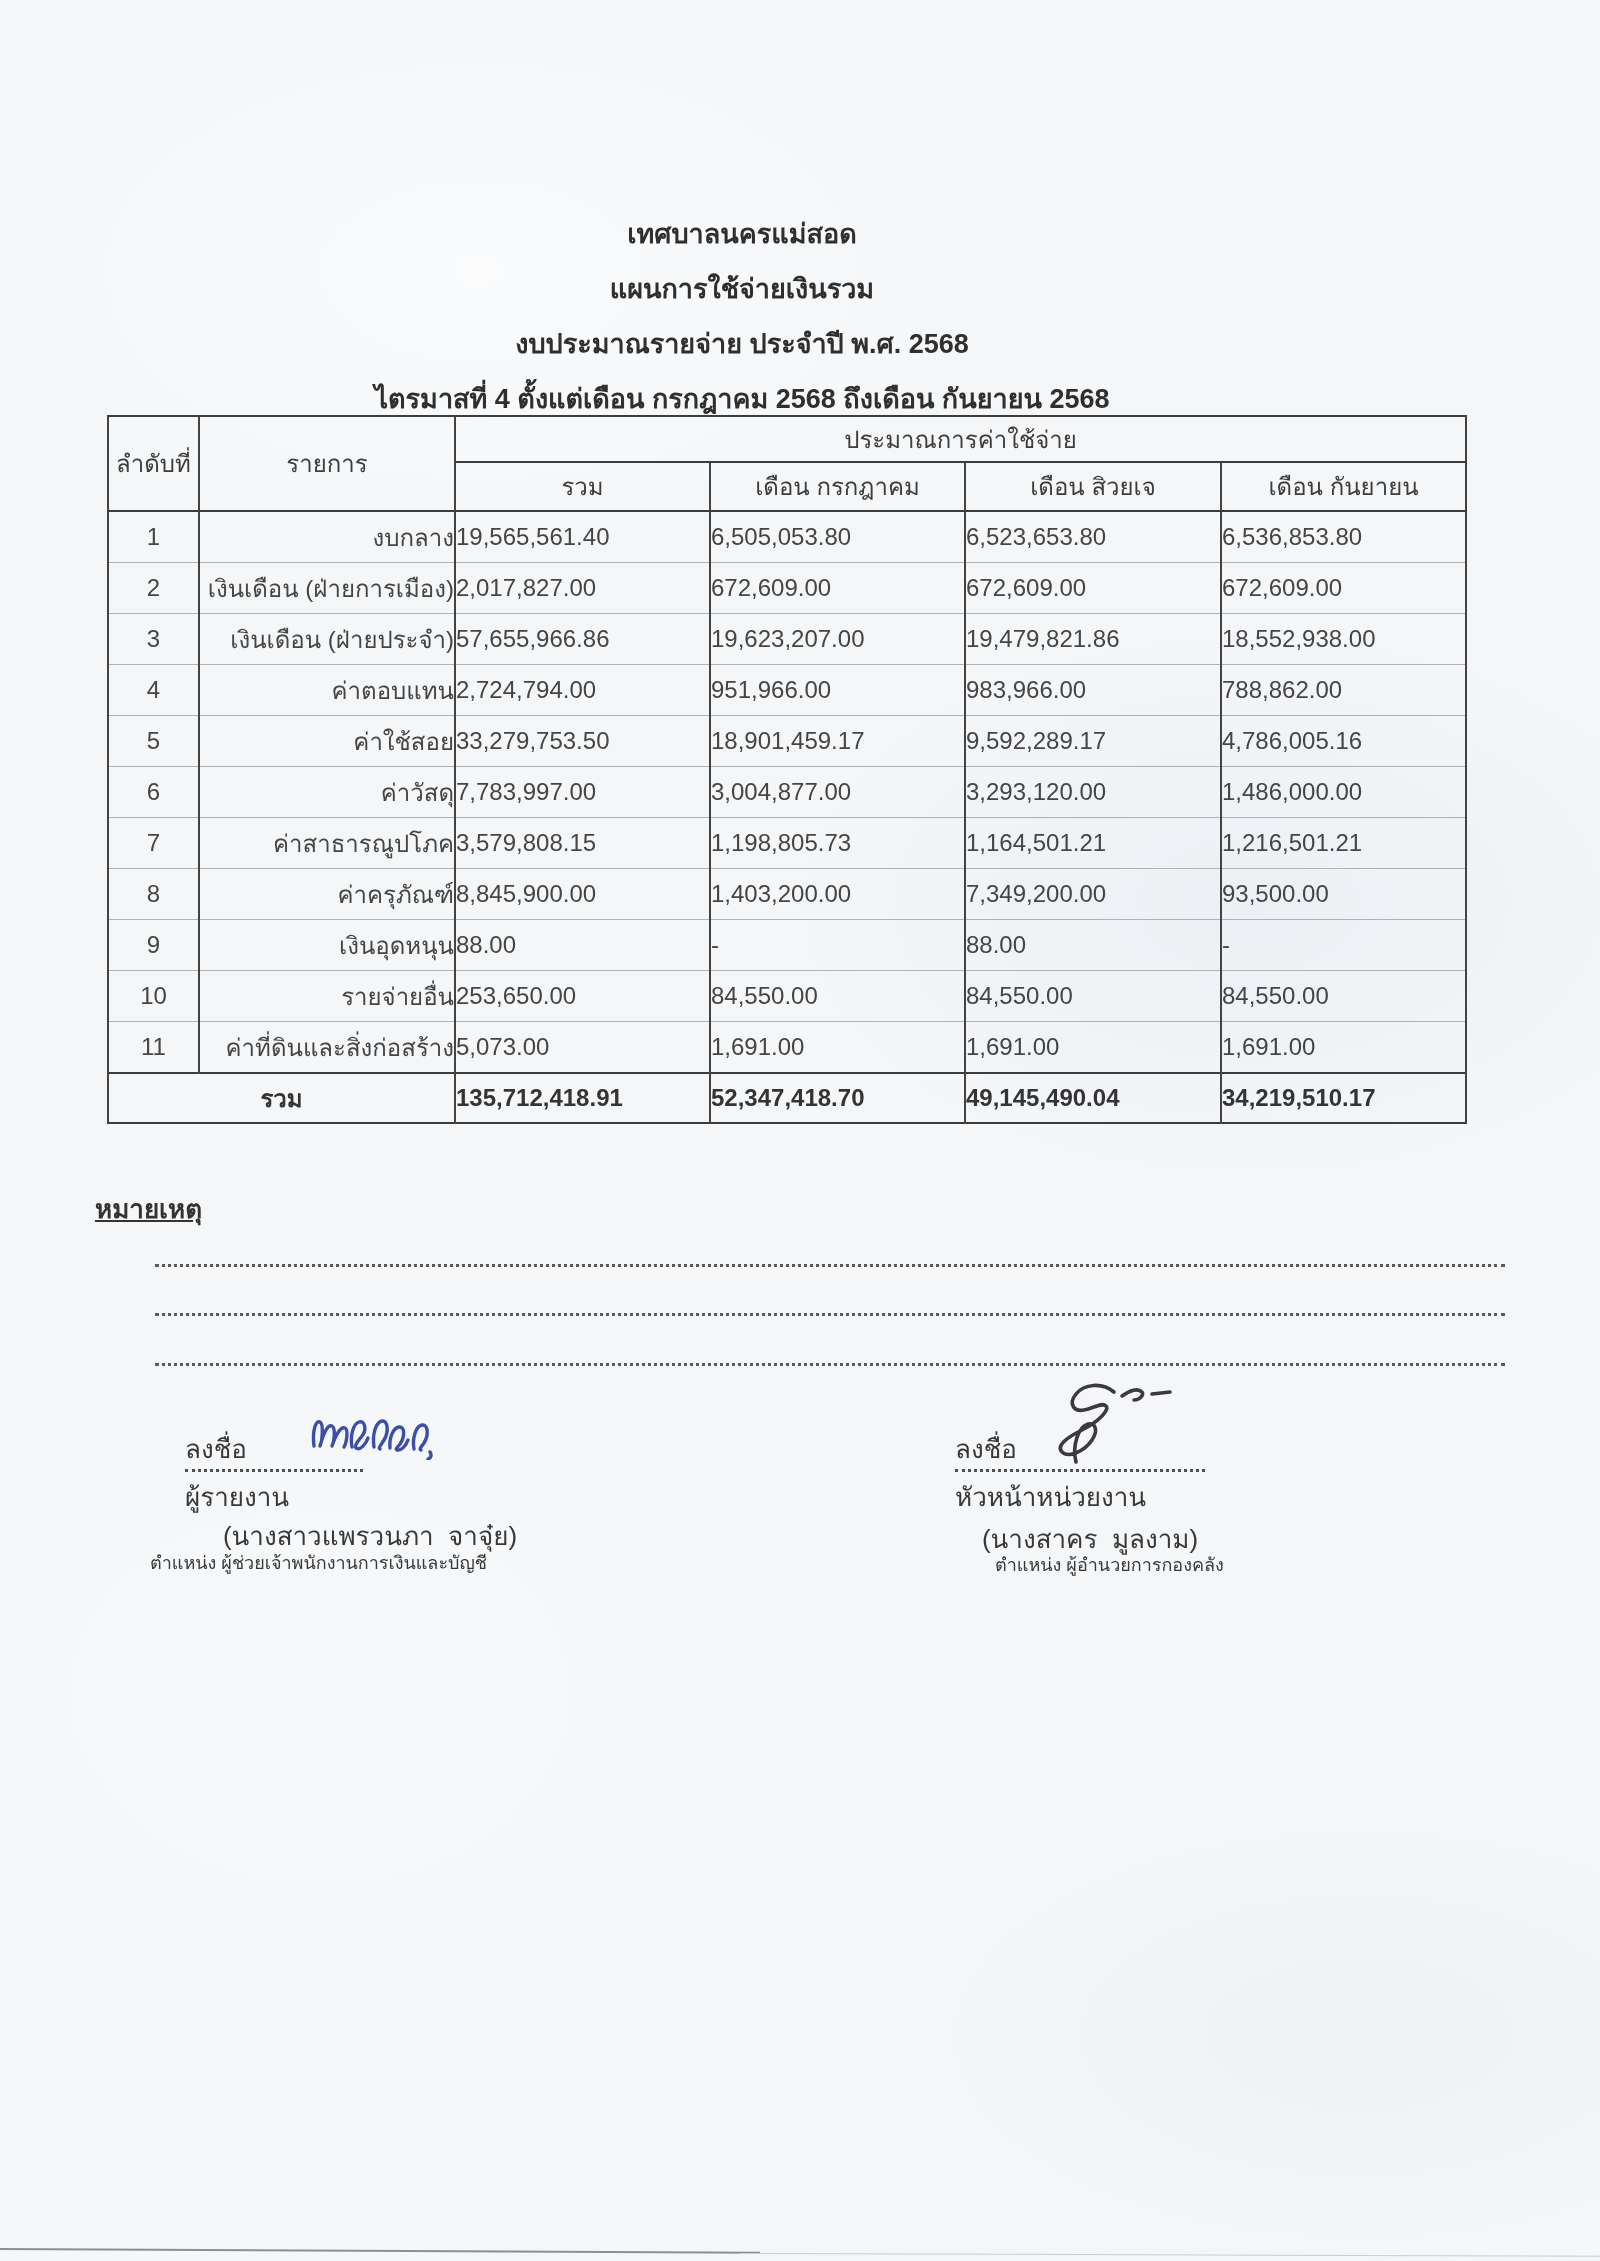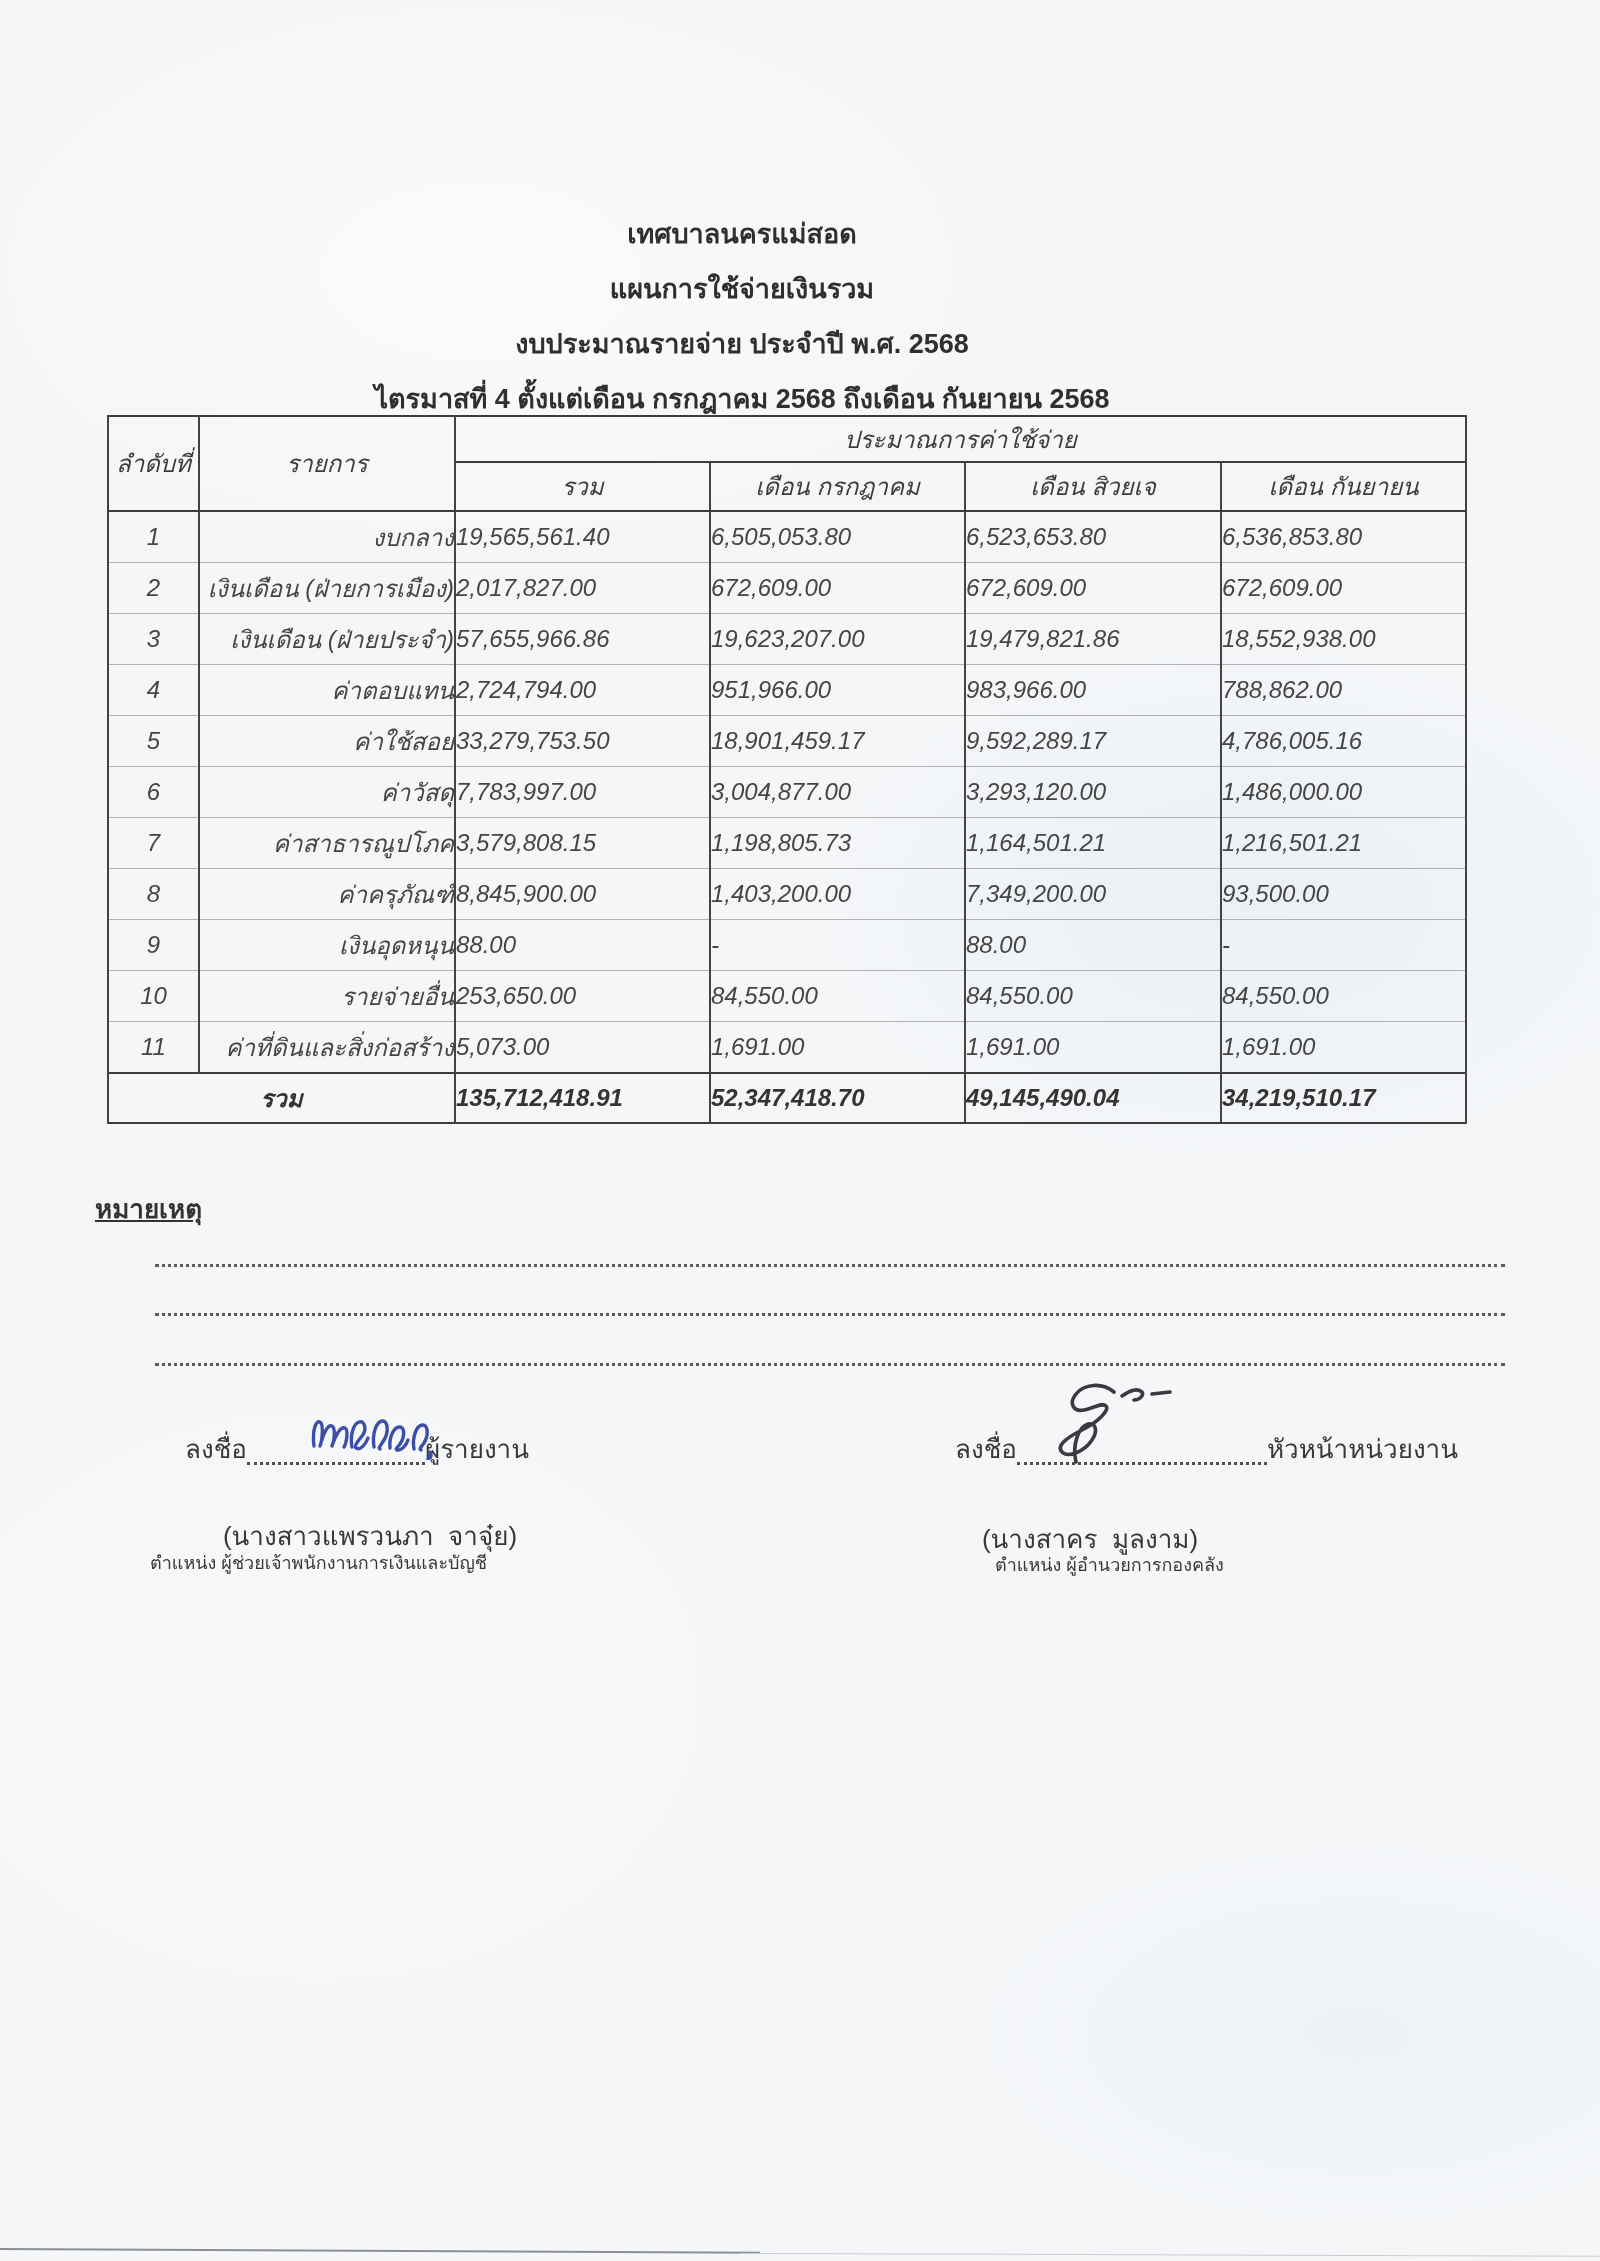--- a/index.html
+++ b/index.html
@@ -16,21 +16,21 @@
   }
   .abs{position:absolute;}
   .title-line{
     left:0;width:1484px;text-align:center;
     font-size:27px;font-weight:bold;color:#2f2f2f;
   }
   
   table.budget{
     position:absolute;left:107px;top:415px;width:1358px;
     border-collapse:collapse;table-layout:fixed;
-    font-size:24px;color:#454545;font-style:italic;
+    font-size:24px;color:#454545;
   }
   table.budget col.c-no{width:91px;}
   table.budget col.c-item{width:256px;}
   table.budget col.c-total{width:255px;}
   table.budget col.c-jul{width:255px;}
   table.budget col.c-aug{width:256px;}
   table.budget col.c-sep{width:245px;}
   table.budget td,table.budget th{
     padding:0;font-weight:normal;vertical-align:middle;
     border-left:2px solid #434343;border-right:2px solid #434343;
@@ -48,21 +48,21 @@
   .cell-c{text-align:center;}
   .cell-l{text-align:right;padding-left:8px;}
   .cell-r{text-align:left;padding-right:22px;}
   
   .note-label{left:95px;top:1188px;font-size:26px;font-weight:bold;color:#333;text-decoration:underline;}
   .dotline{
     left:155px;width:1350px;height:2px;
     border-bottom:3px dotted #5a5a5a;
   }
   
-  .sig-line{display:flex;align-items:center;font-size:26px;color:#383838;}
+  .sig-line{display:flex;align-items:flex-start;font-size:26px;color:#383838;flex-direction:column;}
   .sig-dots{display:inline-block;border-bottom:3px dotted #4f4f4f;align-self:flex-end;margin-bottom:4px;}
   .sig-name{font-size:26px;color:#383838;text-align:center;white-space:pre;margin-top:23px;}
   .sig-pos{font-size:18px;color:#383838;white-space:pre;}
   .edge-line{background:#8b8f93;height:2px;}
   .edge-line-faint{background:#c9ced3;height:1px;}
 </style>
 </head>
 <body>
 
 <div class="abs title-line" style="top:212px">เทศบาลนครแม่สอด</div>

